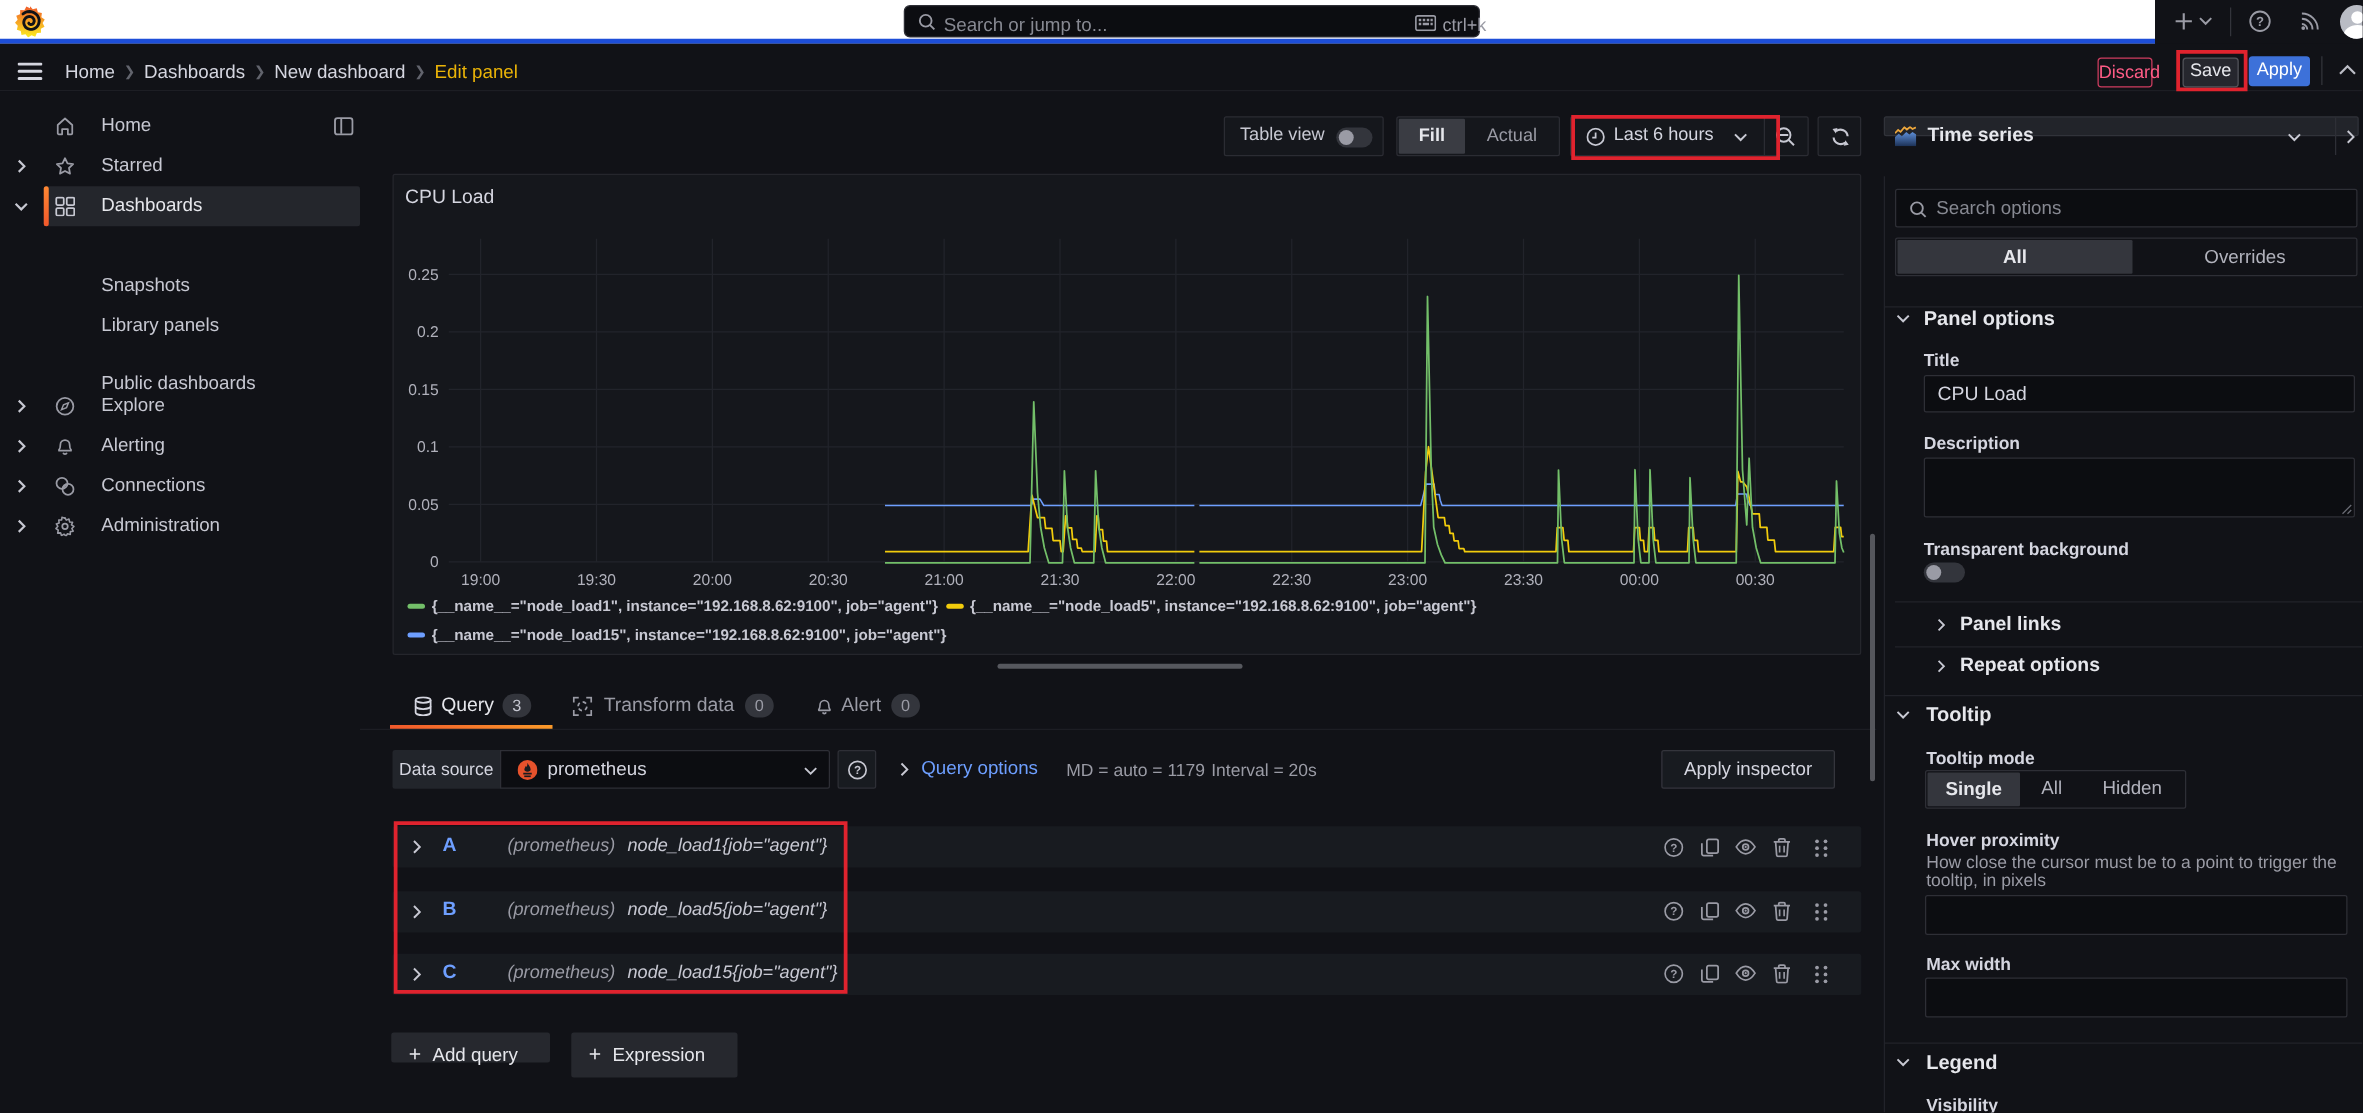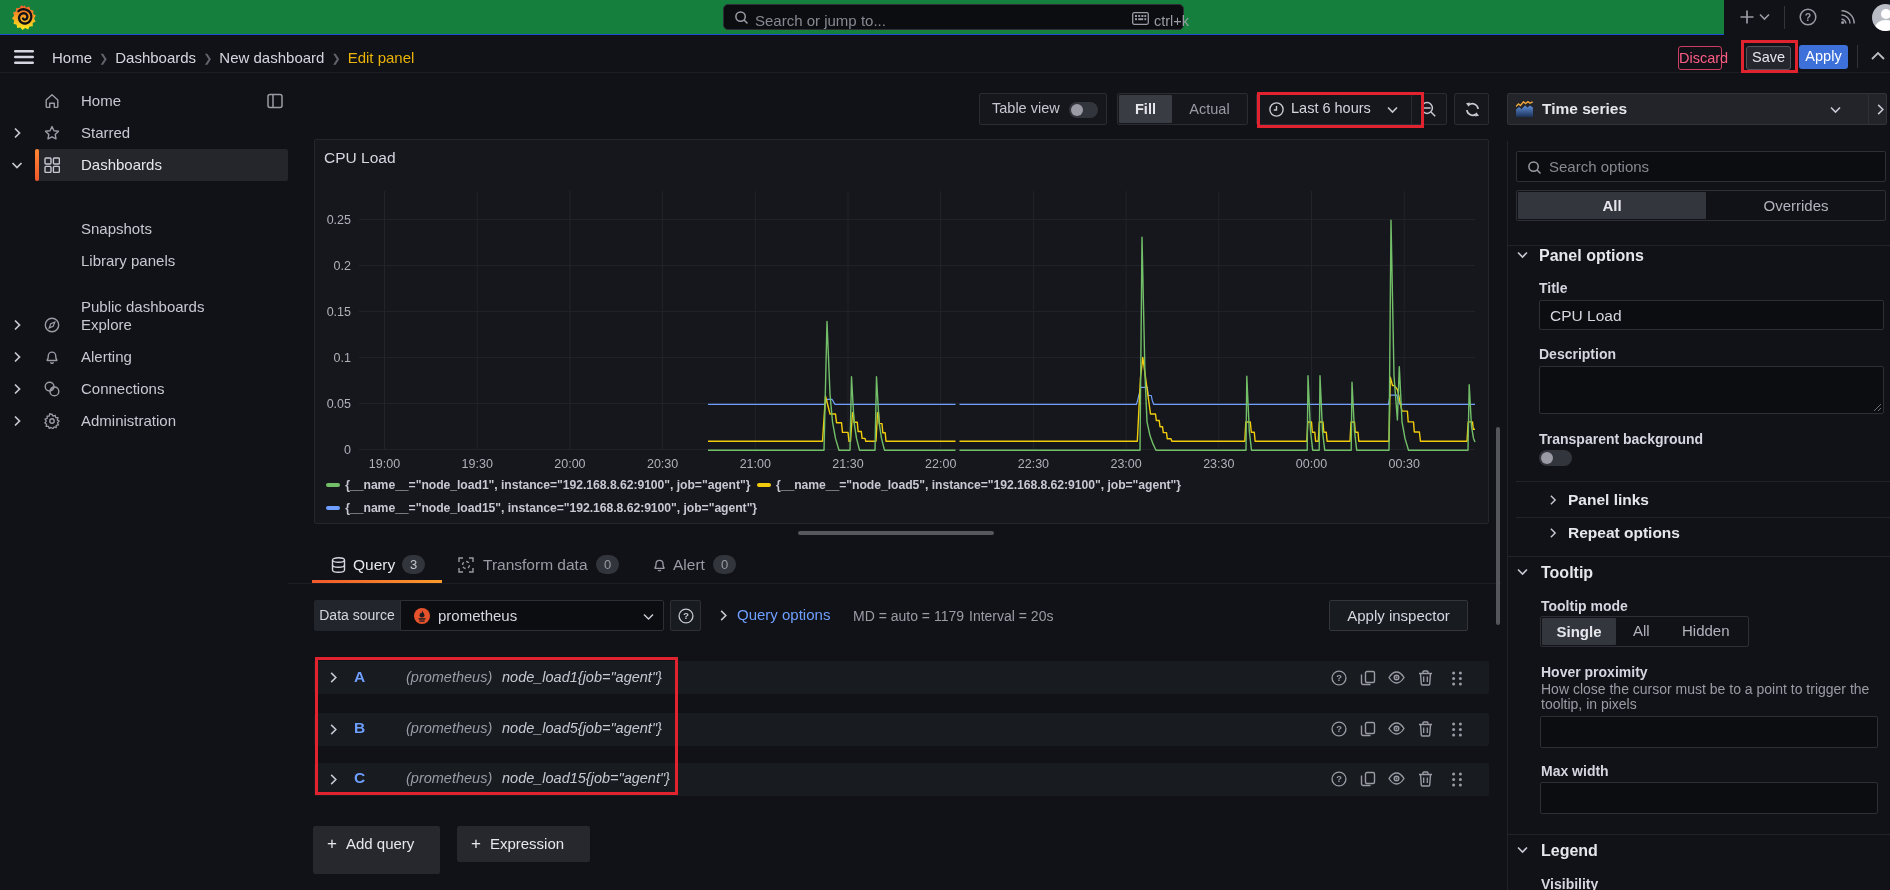--- a/index.html
+++ b/index.html
@@ -2,21 +2,21 @@
 <html><head>
 <meta charset="utf-8">
 <style>
 * { margin:0; padding:0; box-sizing:border-box; }
 html,body { width:1890px; height:890px; background:#111217; overflow:hidden;
   font-family:"Liberation Sans", sans-serif; }
 .abs { position:absolute; }
 #page { position:relative; width:1890px; height:890px; background:#111217; }
 
 
-#topnav { position:absolute; left:0; top:0; width:1724px; height:35px; background:#15803d; border-bottom:1px solid #1d4ed8; }
+#topnav { position:absolute; left:0; top:0; width:1724px; height:35px; background:#ffffff; border-bottom:4px solid #1d4ed8; }
 #searchbox { position:absolute; left:723px; top:4px; width:461px; height:26px; background:#0c0d11; border:1px solid #2e2f36; border-radius:5px; color:#878992; font-size:15px; line-height:24px; }
 #breadbar { position:absolute; left:0; top:35px; width:1890px; height:38px; background:#111217; border-bottom:1px solid #1d1e24; }
 .crumb { font-size:15px; font-weight:500; color:#d5d6e0; }
 .crumb.dim { color:#eab308; font-weight:400; }
 .csep { color:#62646d; font-size:11px; padding:0 7px; position:relative; top:-1.5px; }
 
 
 .btn { position:absolute; height:24px; border-radius:3px; font-size:14.5px; font-weight:500; text-align:center; }
 
 
@@ -479,31 +479,31 @@
             <circle cx="9.4" cy="2" r="1.5"></circle>
             <circle cx="2.6" cy="7.5" r="1.5"></circle>
             <circle cx="9.4" cy="7.5" r="1.5"></circle>
             <circle cx="2.6" cy="13" r="1.5"></circle>
             <circle cx="9.4" cy="13" r="1.5"></circle>
           </g>
         </svg>
 </div>
   <div class="redbox" style="left:315px;top:656.5px;width:363px;height:138px"></div>
 
-  <div class="abs" style="left:313px;top:826px;width:127px;height:48px;background:#26282e;border-radius:2px;color:#e6e7ec;font-size:15px;font-weight:500;line-height:36px"><span style="margin-left:14px;font-size:17px;font-weight:400">+</span><span style="margin-left:9px">Add query</span></div>
+  <div class="abs" style="left:313px;top:826px;width:127px;height:24px;background:#26282e;border-radius:2px;color:#e6e7ec;font-size:15px;font-weight:500;line-height:36px"><span style="margin-left:14px;font-size:17px;font-weight:400">+</span><span style="margin-left:9px">Add query</span></div>
   <div class="abs" style="left:457px;top:826px;width:133px;height:36px;background:#26282e;border-radius:2px;color:#e6e7ec;font-size:15px;font-weight:500;line-height:36px"><span style="margin-left:14px;font-size:17px;font-weight:400">+</span><span style="margin-left:9px">Expression</span></div>
 </div>
 
 <div id="rightpane">
 
   <div class="abs" style="left:1496px;top:427px;width:4px;height:198px;border-radius:2px;background:#55565c"></div>
 
   <div class="abs" style="left:1507px;top:141px;width:1px;height:749px;background:#22232a"></div>
 
-  <div class="abs" style="left:1507px;top:93px;width:380px;height:32px;background:#22242a;border:1px solid #31333a;border-radius:2px">
+  <div class="abs" style="left:1507px;top:93px;width:380px;height:16px;background:#22242a;border:1px solid #31333a;border-radius:2px">
     <svg class="abs" style="left:8px;top:7px" width="17" height="16" viewBox="0 0 17 16">
       <defs>
             <linearGradient id="tsg" x1="0" y1="0" x2="0" y2="1">
               <stop offset="0" stop-color="#5e8fd8"></stop>
               <stop offset="1" stop-color="#1c3156"></stop>
             </linearGradient>
           </defs>
       <path d="M0 16 V8.5 L3 6 L5.5 8 L9 4.5 L11.5 6.5 L14 4.5 L17 6.5 V16 Z" fill="url(#tsg)"></path>
       <path d="M0 5.5 L2.5 3 L4.5 4.5 L7.5 0.8 L9.5 2.6 L12 0.6 L14 2.2 L16.7 0.9" fill="none" stroke="#eda73c" stroke-width="1.4"></path>
     </svg>

